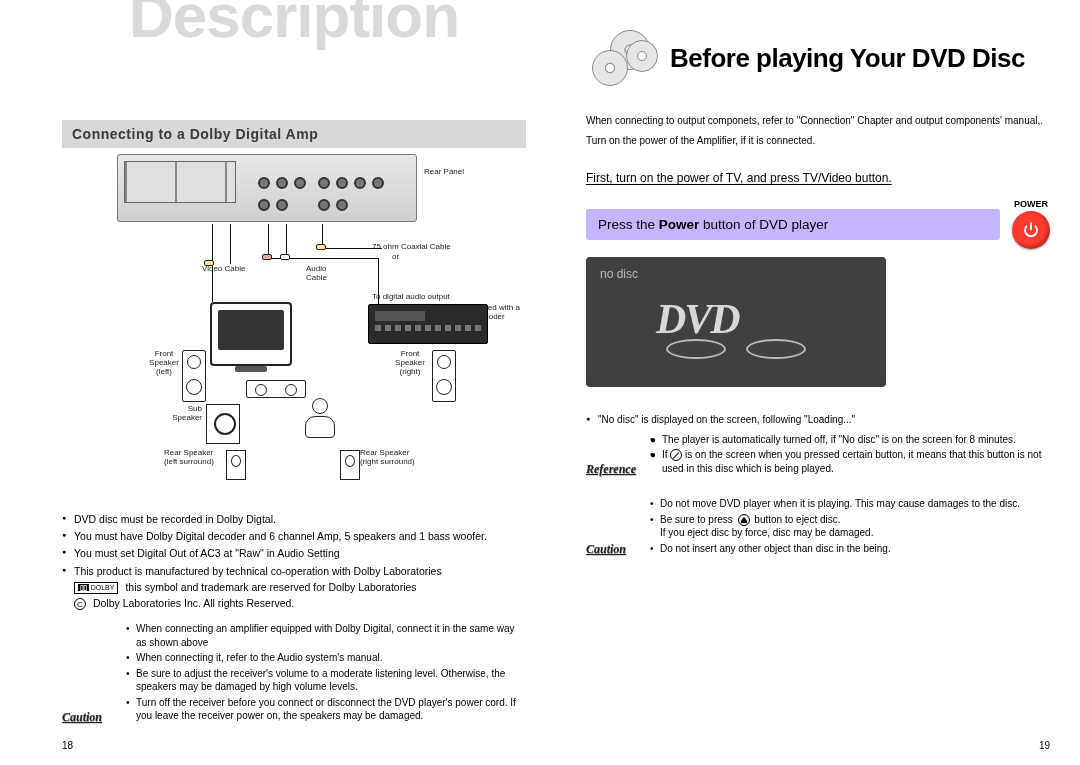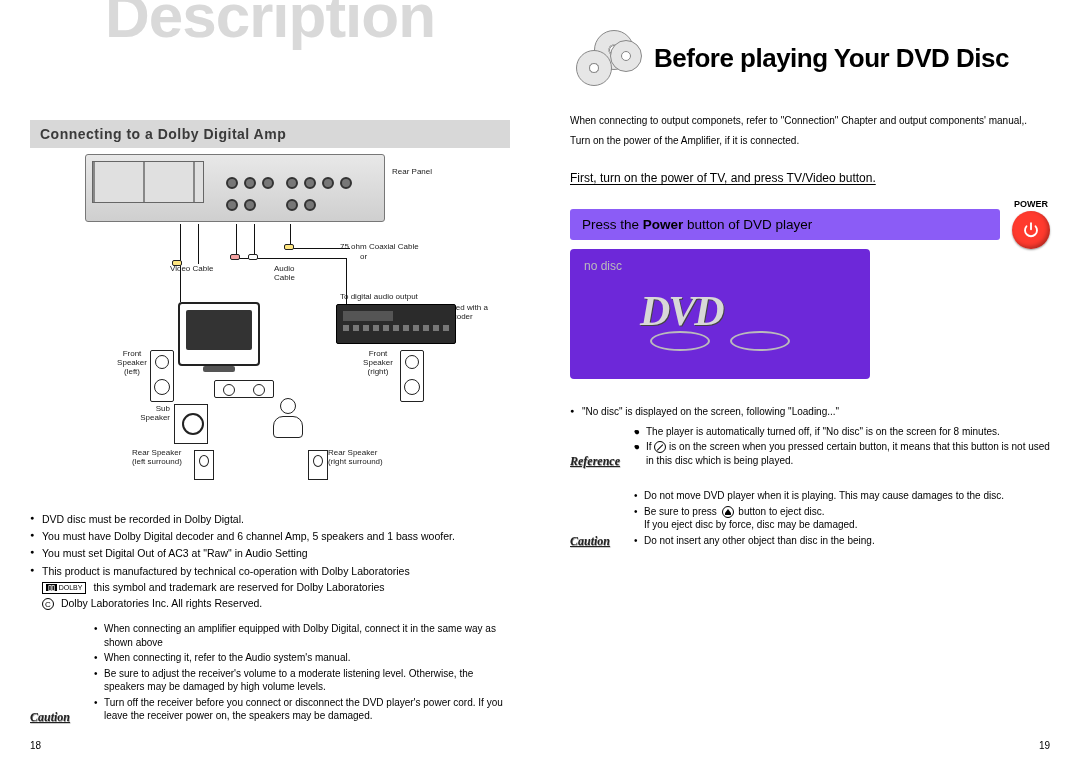--- a/index.html
+++ b/index.html
@@ -5,21 +5,21 @@
   * { box-sizing: border-box; margin: 0; padding: 0; }
   body {
     font-family: Arial, Helvetica, sans-serif;
     width: 1080px;
     height: 765px;
     background: #fff;
     color: #000;
     font-size: 10px;
     position: relative;
   }
-  .spread { display: flex; width: 100%; height: 100%; }
+  .spread { display: flex; width: 100%; height: 100%; padding-left: 32px; }
   .page { width: 50%; height: 100%; padding: 10px 30px 30px 30px; position: relative; }
   .page-right { padding-top: 30px; }
 
   .watermark {
     position: absolute;
     top: -20px; left: 50%;
     transform: translateX(-50%);
     font-size: 62px;
     font-weight: bold;
     color: #d9d9d9;
@@ -152,26 +152,26 @@
   .disc::after{content:"";position:absolute;top:50%;left:50%;width:8px;height:8px;background:#fff;border:1px solid #888;border-radius:50%;transform:translate(-50%,-50%)}
 
   .right-title{font-size:26px;font-weight:900;letter-spacing:-0.5px}
 
   .para{font-size:10px;line-height:1.35}
   .para.mt{margin-top:6px}
 
   .step-line{font-size:12px;margin-top:24px;text-decoration:underline;text-underline-offset:2px}
 
   .press-row{display:flex;align-items:center;gap:12px;margin-top:14px}
-  .press-box{flex:1;background:#8b5cf6;border-radius:3px;padding:8px 12px;font-size:13.5px}
+  .press-box{flex:1;background:#c4b5fd;border-radius:3px;padding:8px 12px;font-size:13.5px}
   .power-wrap{text-align:center;font-size:9px;font-weight:bold}
   .power-btn{width:38px;height:38px;border-radius:50%;background:radial-gradient(circle,#ff3a2e 0 100%);display:flex;align-items:center;justify-content:center;color:#fff;margin-top:2px;box-shadow:inset -2px -2px 4px rgba(0,0,0,.3),0 1px 2px rgba(0,0,0,.4)}
   .power-btn svg{width:18px;height:18px}
 
-  .tv-screen{width:300px;height:130px;background:#6d28d9;border-radius:4px;color:#aaa;padding:10px 14px;position:relative}
+  .tv-screen{margin-top:8px;width:300px;height:130px;background:#404040;border-radius:4px;color:#aaa;padding:10px 14px;position:relative}
   .tv-screen .nodisc{font-size:12px;color:#bbb}
   .dvd-logo{position:absolute;top:38px;left:70px;font-family:"Times New Roman",serif;font-style:italic;font-weight:bold;font-size:42px;color:#d8d8d8;letter-spacing:-2px;text-shadow:1px 1px 0 #444}
   .dvd-under{position:absolute;top:82px;left:80px;width:140px;height:18px}
   .dvd-under::before,.dvd-under::after{content:"";position:absolute;top:0;width:56px;height:16px;border:2px solid #bbb;border-radius:50%}
   .dvd-under::before{left:0}
   .dvd-under::after{right:0}
 
   .ref-block{margin-top:26px}
   .prohibit{display:inline-block;width:12px;height:12px;border:1.5px solid #000;border-radius:50%;position:relative;vertical-align:middle}
   .prohibit::after{content:"";position:absolute;left:1px;right:1px;top:50%;border-top:1.5px solid #000;transform:rotate(-45deg)}

